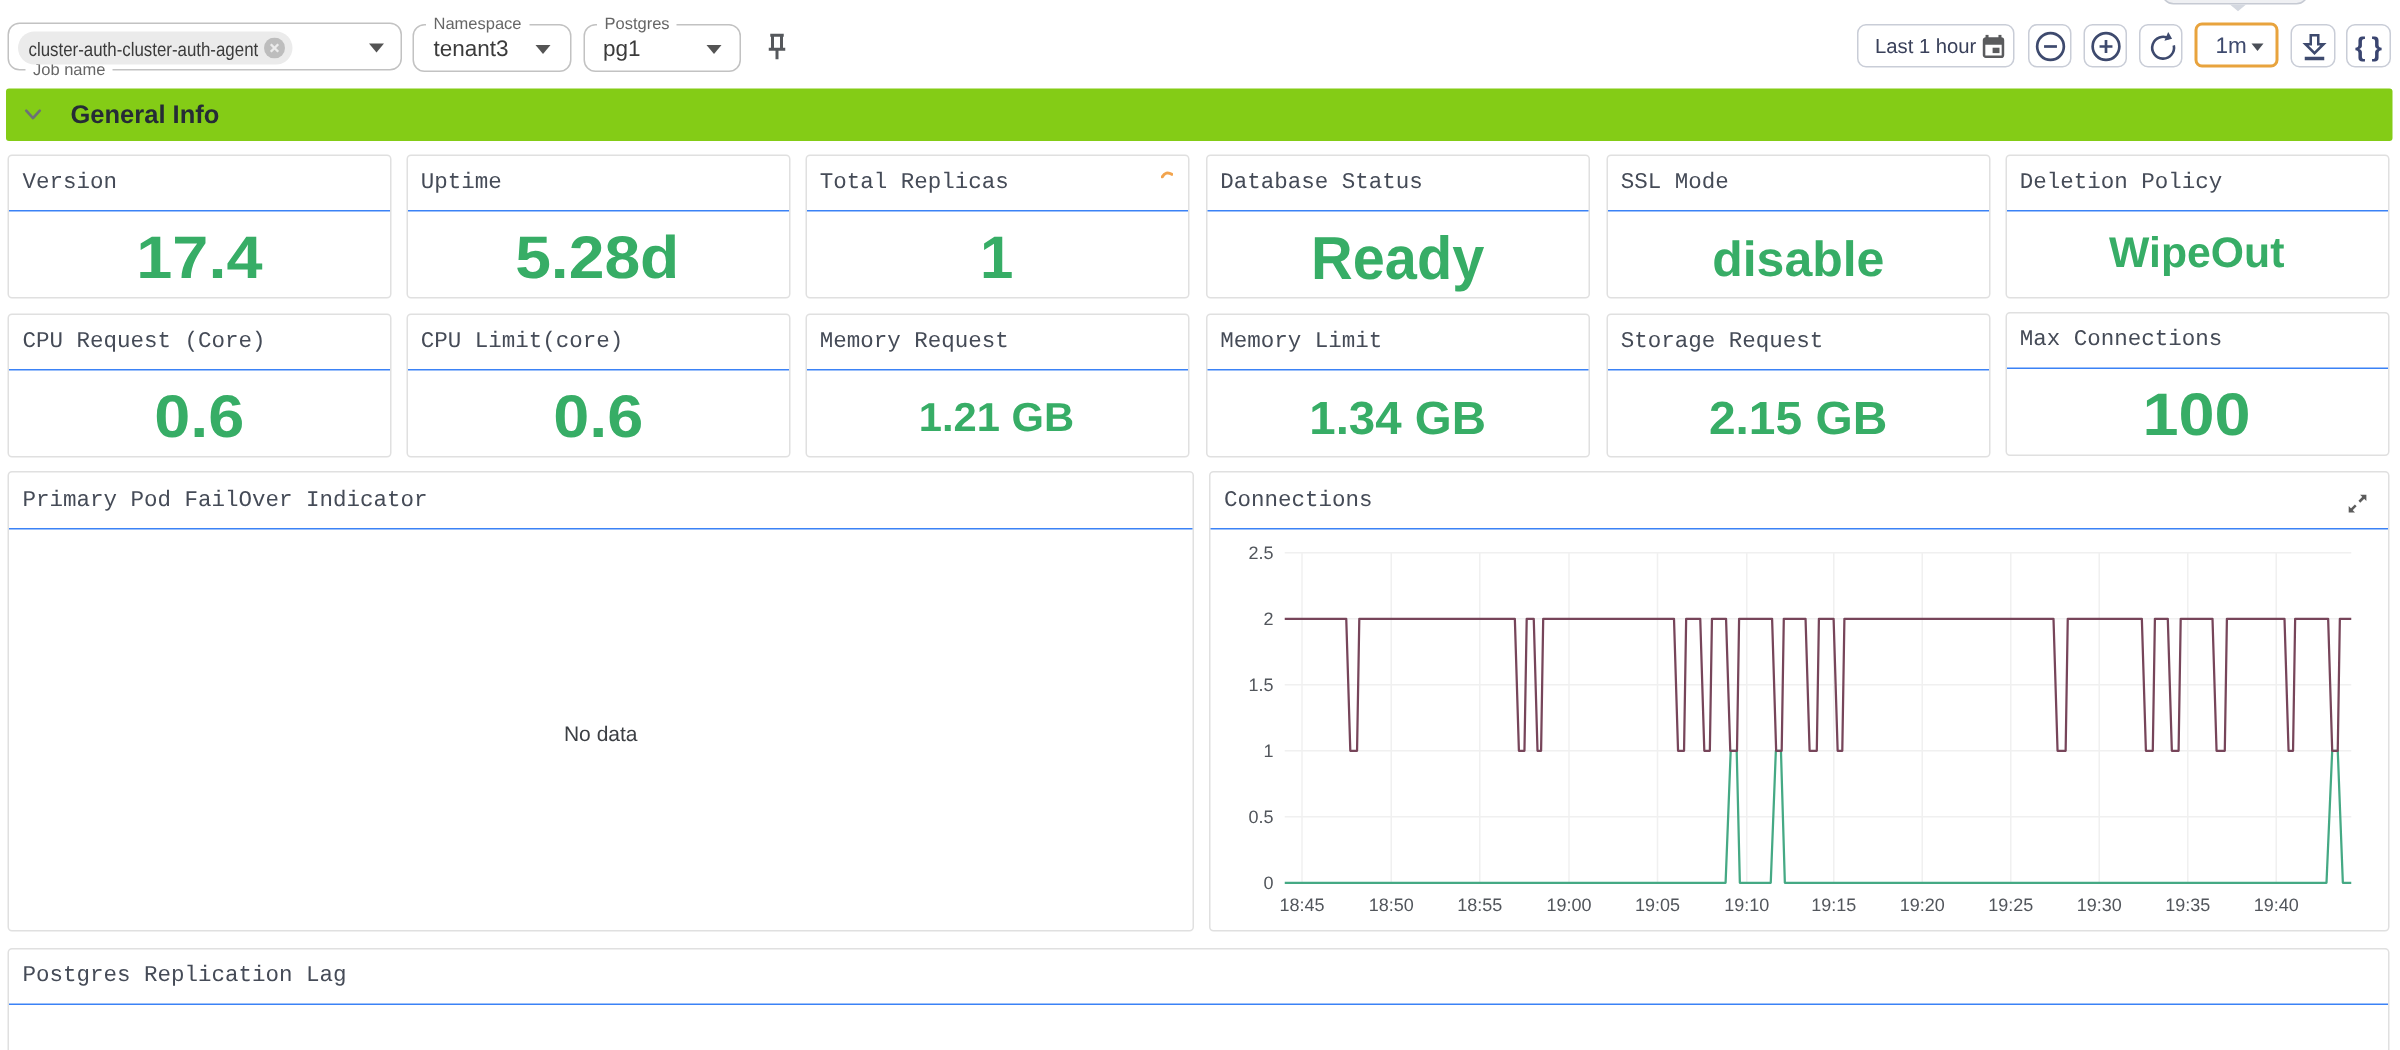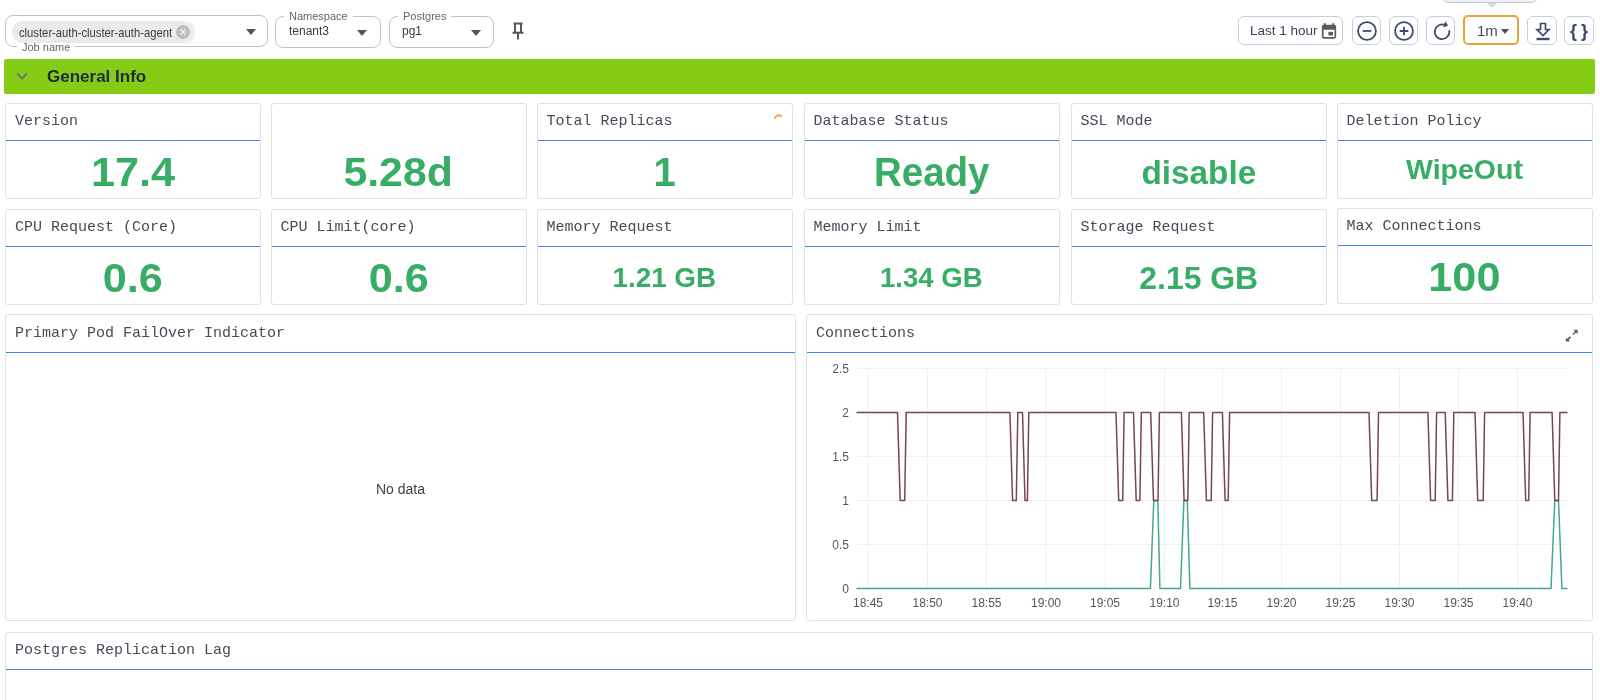--- a/index.html
+++ b/index.html
@@ -5,21 +5,21 @@
   * { margin:0; padding:0; box-sizing:border-box; }
   html,body { width:1600px; height:700px; background:#fff; overflow:hidden; }
   body { font-family:"Liberation Sans", sans-serif; position:relative; }
   .abs { position:absolute; }
   .panel { position:absolute; background:#fff; border:1px solid #e0e0e0; border-radius:3px; }
   .phead { position:absolute; left:0; top:0; right:0; height:37px; border-bottom:1px solid #3b82f6;font-family:Liberation Mono, monospace; }
   .ptitle { position:absolute; left:9px; top:8.5px; font-size:15px; color:#454b57; white-space:nowrap; }
   .pval { position:absolute; left:0; right:0; top:39px; height:59px; line-height:59px; text-align:center; font-weight:bold; color:#37ad66; }
   .fieldset { position:absolute; border:1px solid #c2c2c2; border-radius:8px; background:#fff; }
   .legend { position:absolute; top:-8px; font-size:11px; color:#666; background:#fff; padding:0 5px; line-height:14px; }
-  .selval { position:absolute; font-size:12px; color:#3b3b3b; }
+  .selval { position:absolute; font-size:15px; color:#3b3b3b; }
   .caret { position:absolute; width:0; height:0; border-left:5px solid transparent; border-right:5px solid transparent; border-top:6px solid #545454; }
   .tbtn { position:absolute; border:1px solid #c9cdd7; border-radius:6px; background:#fff; }
 </style>
 </head>
 <body>
 
 <div class="abs" style="left:1440.5px; top:-16px; width:98.5px; height:19px; background:#eff0f3; border:1.5px solid #c6cad3; border-radius:8px;"></div>
 <div class="abs" style="left:1486px; top:2.5px; width:12px; height:5px; background:#d4d8e0; clip-path:polygon(0 0,100% 0,50% 100%);"></div>
 
 <div class="fieldset" style="left:5px; top:15px; width:263px; height:32px;">
@@ -102,20 +102,23 @@
   <span class="abs" style="left:43px; top:8px; font-size:17px; font-weight:bold; color:#252b36;">General Info</span>
 </div>
 
 <div class="panel" style="left:5px; top:103px; width:256px; height:96px;">
   <div class="phead">
       <span class="ptitle">Version</span>
     </div>
   <div class="pval" style="font-size:40px;"><span style="display:inline-block; transform:scaleX(1.08);">17.4</span></div>
 </div>
 <div class="panel" style="left:270.5px; top:103px; width:256px; height:96px;">
+  <div class="phead">
+      <span class="ptitle">Uptime</span>
+    </div>
   <div class="pval" style="font-size:40px;"><span style="display:inline-block; transform:scaleX(1.07);">5.28d</span></div>
 </div>
 <div class="panel" style="left:536.5px; top:103px; width:256px; height:96px;">
   <div class="phead">
       <span class="ptitle">Total Replicas</span>
     </div>
   <svg class="abs" style="left:236px; top:9px;" width="8" height="6" viewBox="0 0 8 6">
       <path d="M0.8 5 Q3.2 0.8 7.2 3.2" fill="none" stroke="#f2a44e" stroke-width="2" stroke-linecap="round"></path>
     </svg>
   <div class="pval" style="font-size:40px;"><span style="display:inline-block; transform:scaleX(1.0);">1</span></div>
@@ -154,21 +157,21 @@
 <div class="panel" style="left:536.5px; top:209px; width:256px; height:96px;">
   <div class="phead">
       <span class="ptitle">Memory Request</span>
     </div>
   <div class="pval" style="font-size:27px;text-decoration:underline;"><span style="display:inline-block; transform:scaleX(1.03);">1.21 GB</span></div>
 </div>
 <div class="panel" style="left:803.5px; top:209px; width:256px; height:96px;">
   <div class="phead">
       <span class="ptitle">Memory Limit</span>
     </div>
-  <div class="pval" style="font-size:27px;"><span style="display:inline-block; transform:scaleX(1.02);">1.34 GB</span></div>
+  <div class="pval" style="font-size:31px;"><span style="display:inline-block; transform:scaleX(1.02);">1.34 GB</span></div>
 </div>
 <div class="panel" style="left:1070.5px; top:209px; width:256px; height:96px;">
   <div class="phead">
       <span class="ptitle">Storage Request</span>
     </div>
   <div class="pval" style="font-size:31px;"><span style="display:inline-block; transform:scaleX(1.03);">2.15 GB</span></div>
 </div>
 <div class="panel" style="left:1336.5px; top:208px; width:256px; height:96px;">
   <div class="phead">
       <span class="ptitle">Max Connections</span>

